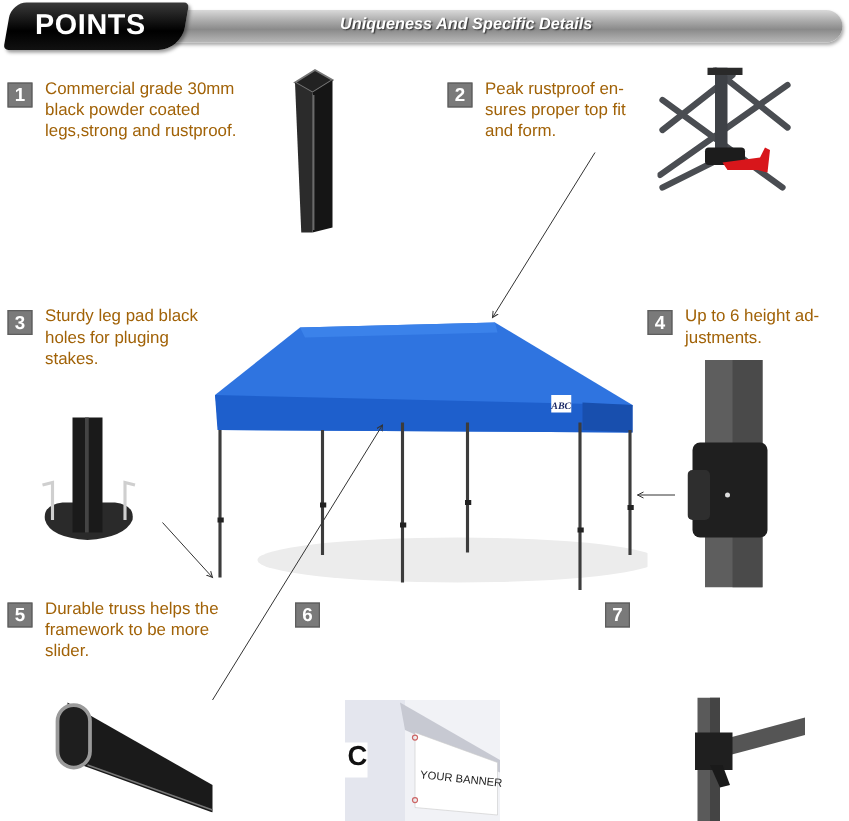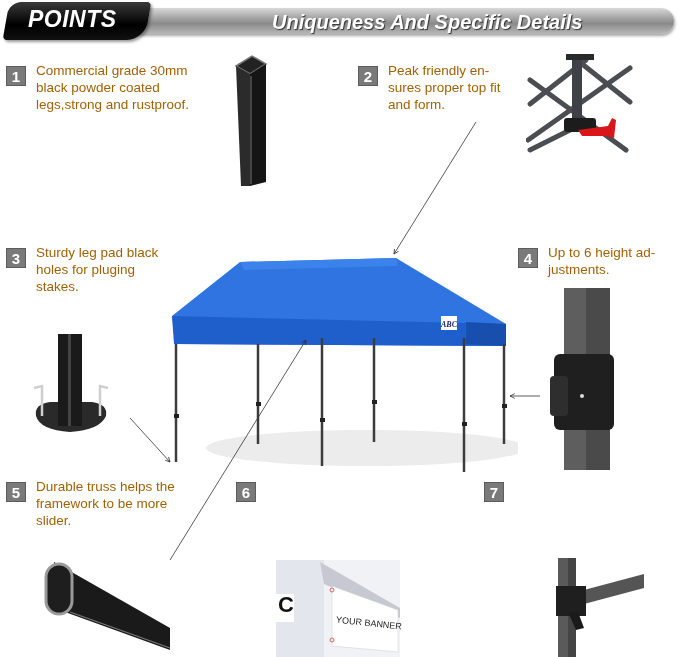--- a/index.html
+++ b/index.html
@@ -16,26 +16,26 @@
   }
   .header-tab {
     position: absolute; left: 6px; top: 0; width: 142px; height: 38px;
     background: linear-gradient(180deg, #3a3a3a 0%, #000 60%, #111 100%);
     border-radius: 12px 4px 18px 4px;
     transform: skewX(-10deg);
     box-shadow: 2px 2px 3px rgba(0,0,0,0.4);
   }
   .header-tab-label {
     position: absolute; left: 28px; top: 4px;
-    font-size: 23px; font-weight: bold; font-style: italic; color: #fff;
+    font-size: 23px; font-weight: bold; color: #fff;
     letter-spacing: 0.5px;
   }
   .header-subtitle {
     position: absolute; left: 272px; top: 9px;
-    font-size: 20px; font-weight: bold; font-style: italic; color: #fff;
+    font-size: 13px; font-weight: bold; font-style: italic; color: #fff;
     text-shadow: 1px 1px 1px #333;
   }
 
   
   .point { position: absolute; display: flex; gap: 10px; }
   .badge {
     flex: 0 0 auto; width: 20px; height: 20px; margin-top: 4px;
     background: #7a7a7a; border: 1px solid #5d5d5d;
     color: #fff; font-weight: bold; font-size: 15px; text-align: center; line-height: 19px;
   }
@@ -54,21 +54,21 @@
   <span class="header-subtitle">Uniqueness And Specific Details</span>
 </div>
 
 <div class="point" style="left:6px; top:62px; width:220px;">
   <div class="badge">1</div>
   <div class="point-text" style="width:180px;">Commercial grade 30mm black powder coated legs,strong and rustproof.</div>
 </div>
 
 <div class="point" style="left:358px; top:62px; width:160px;">
   <div class="badge">2</div>
-  <div class="point-text" style="width:130px;">Peak friendly en-sures proper top fit and form.</div>
+  <div class="point-text" style="width:130px;">Peak rustproof en-sures proper top fit and form.</div>
 </div>
 
 <div class="point" style="left:6px; top:244px; width:180px;">
   <div class="badge">3</div>
   <div class="point-text" style="width:140px;">Sturdy leg pad black holes for pluging stakes.</div>
 </div>
 
 <div class="point" style="left:518px; top:244px; width:158px;">
   <div class="badge">4</div>
   <div class="point-text" style="width:126px;">Up to 6 height ad-justments.</div>

